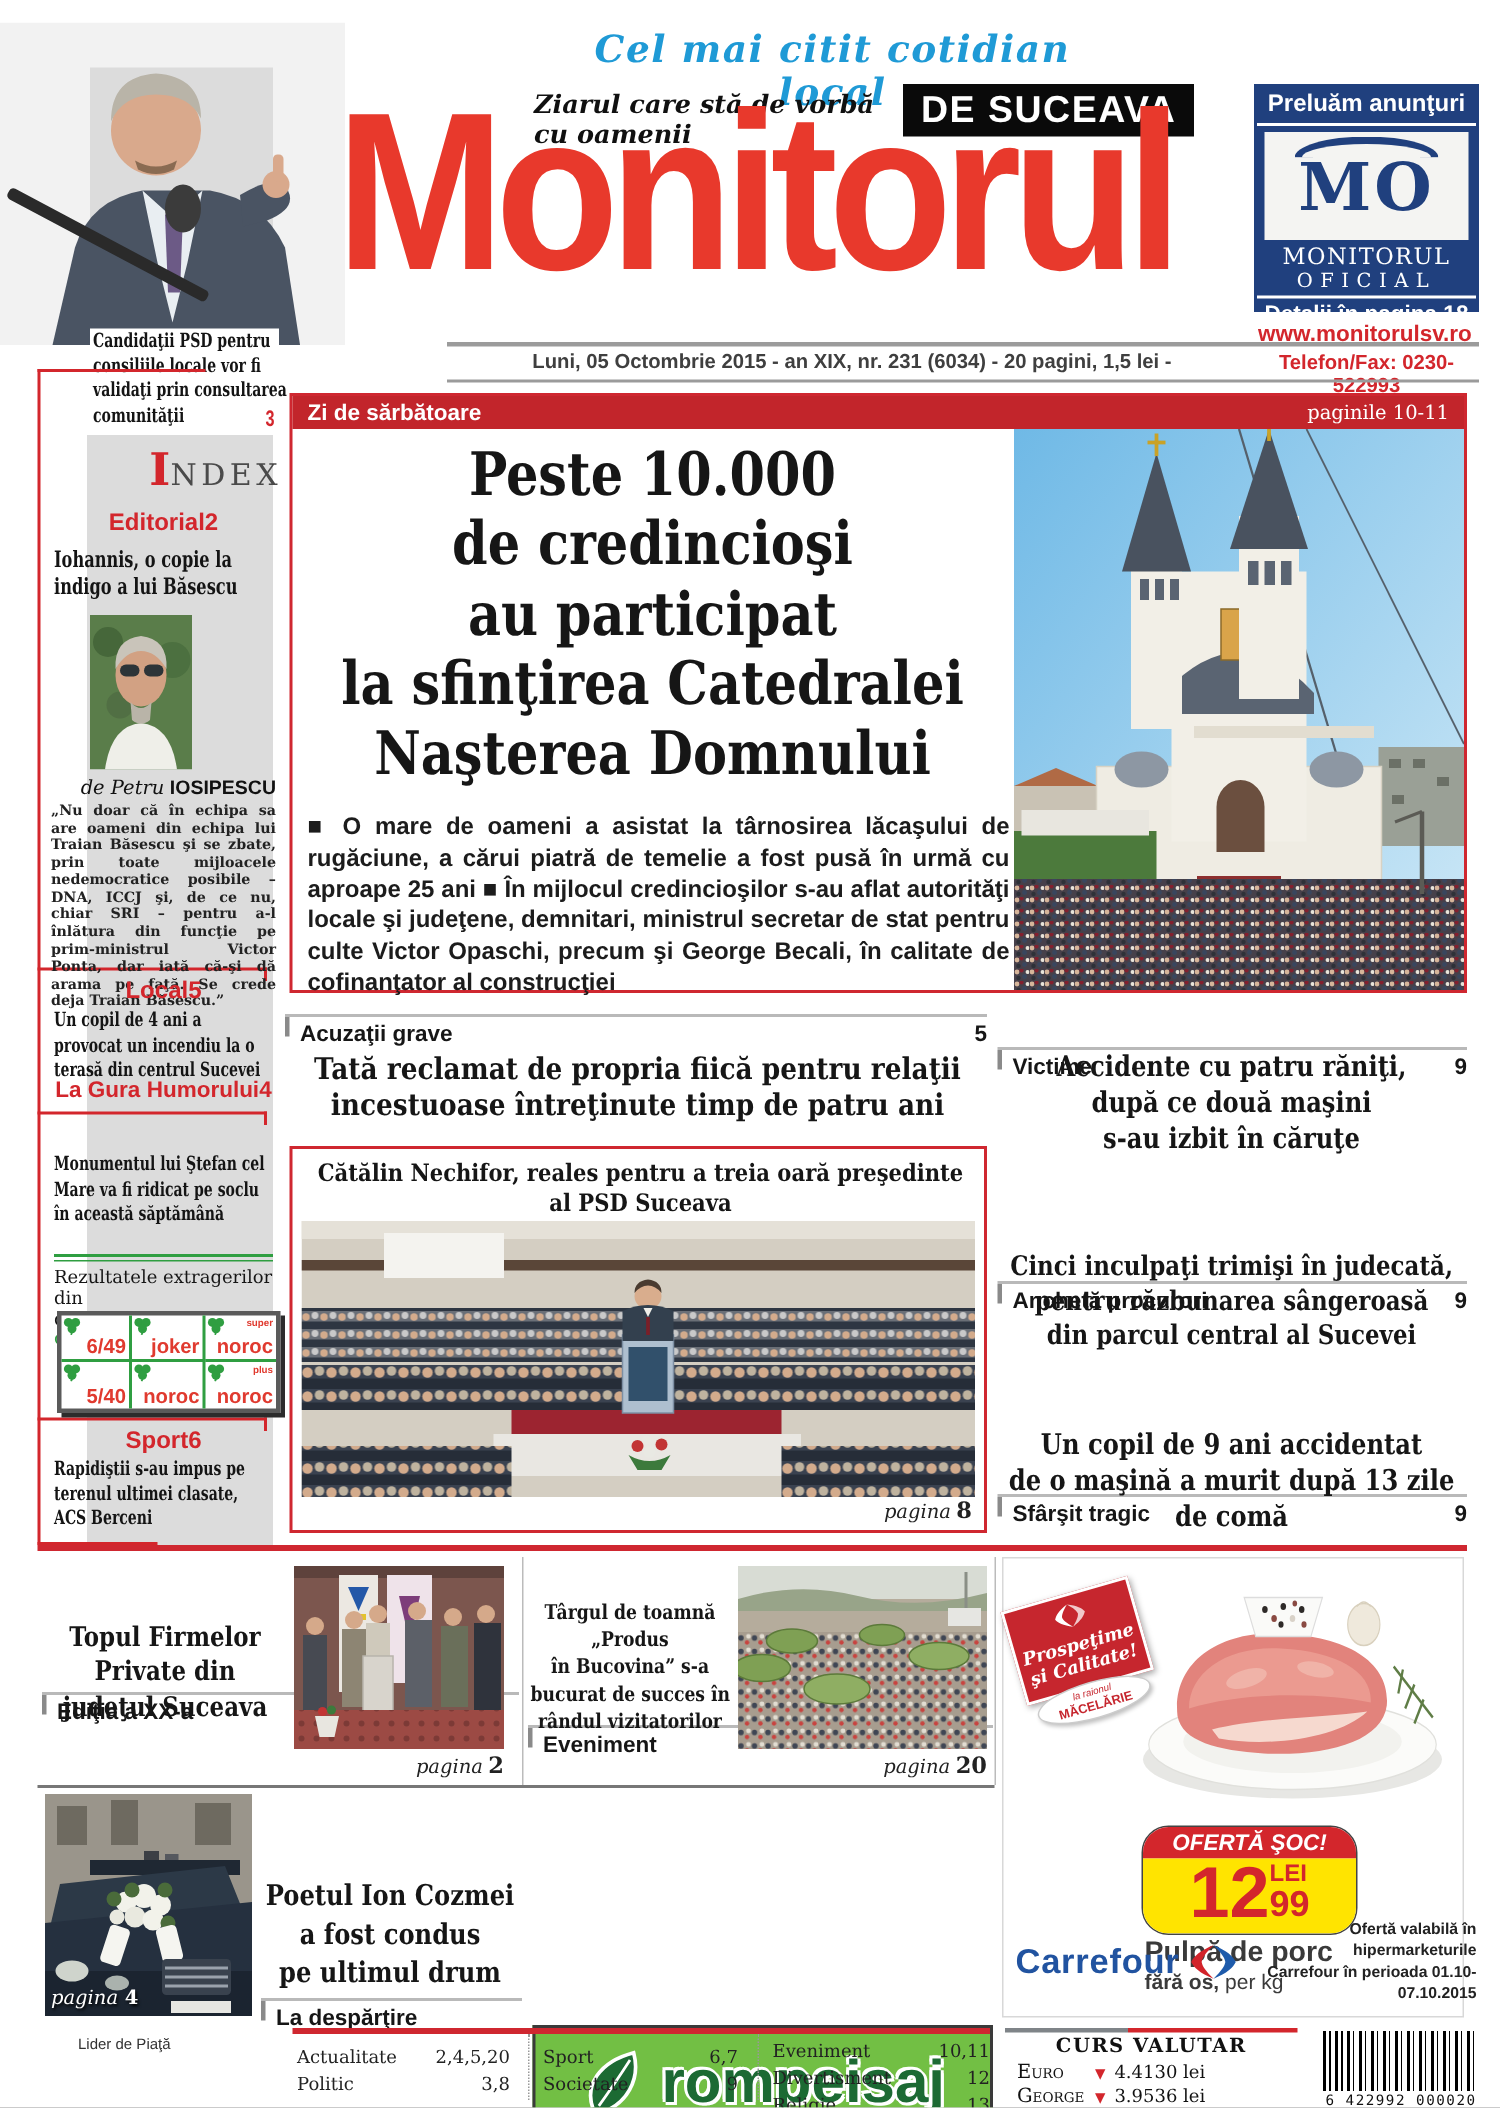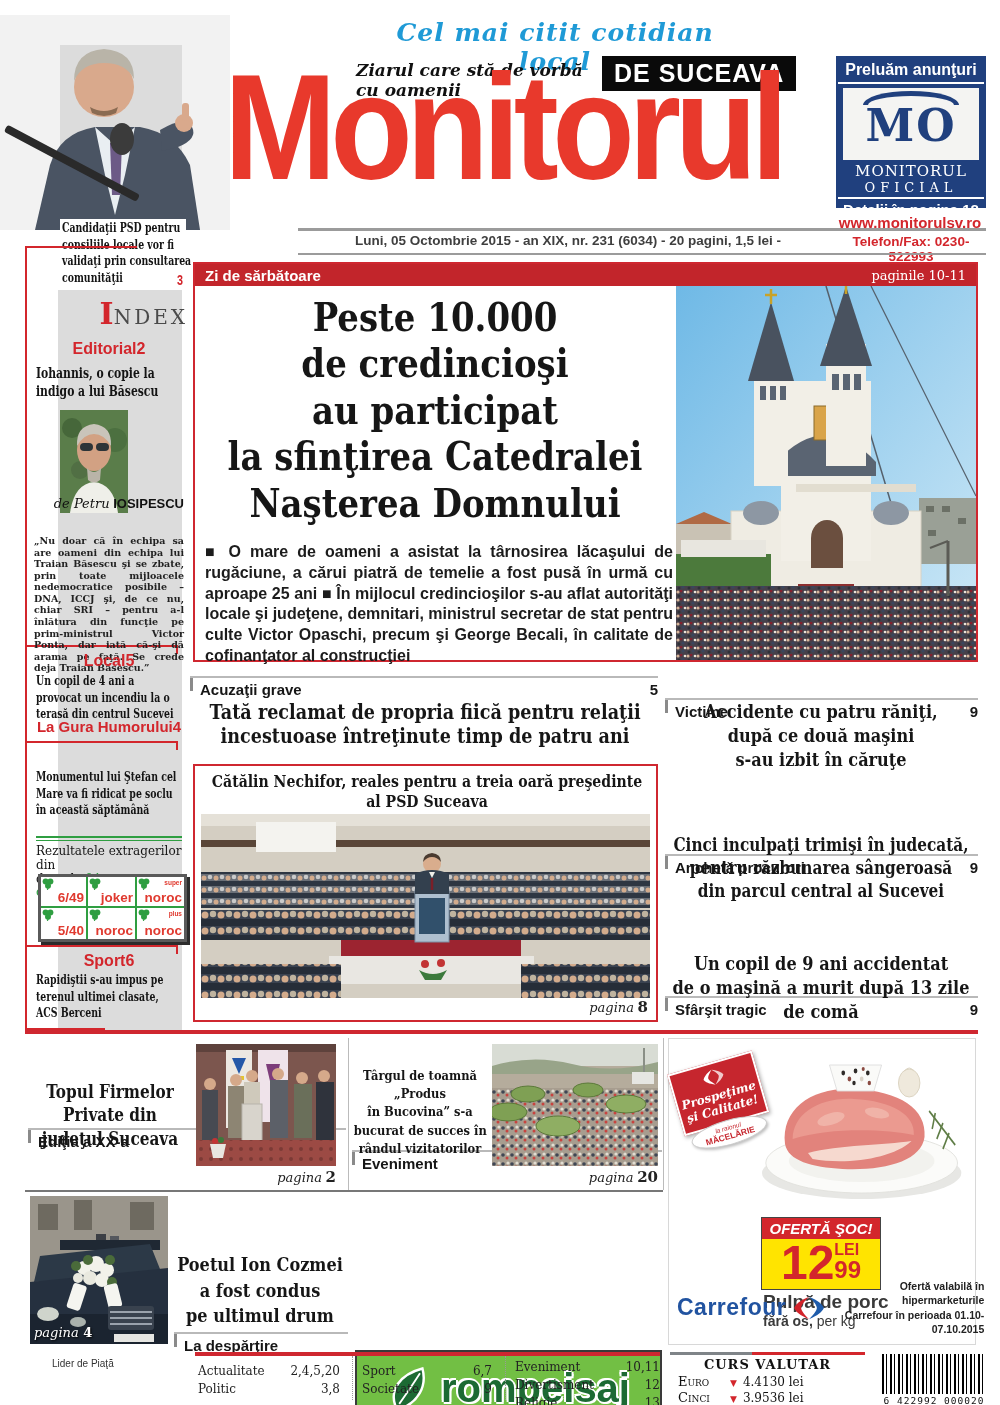--- a/index.html
+++ b/index.html
@@ -68,21 +68,21 @@
   
   .romp{border:2px solid #3a3a3a;background:#72bf44;position:relative;overflow:hidden}
   .romp-brand{color:#1c6a33;font-weight:bold;font-size:40px;letter-spacing:0;line-height:1;text-shadow:-2px 0 #fff,2px 0 #fff,0 -2px #fff,0 2px #fff,2px 2px #fff,-2px -2px #fff}
   .carr{background:#fff;border:1px solid #d8d8d8}
   .badge{position:absolute;left:8px;top:22px;width:88px;transform:rotate(-16deg)}
   .badge-sq{background:#c6262e;border:2px solid #fff;box-shadow:1px 2px 4px rgba(0,0,0,.35);color:#fff;text-align:center;padding:4px 2px 6px}
   .badge-sq .b1{font-family:"DejaVu Serif",serif;font-style:italic;font-weight:bold;font-size:12px;line-height:1.15}
   .badge-oval{background:#fff;border:1px solid #ccc;border-radius:50%;width:78px;margin:-4px auto 0;text-align:center;color:#c6262e;padding:3px 0;box-shadow:1px 2px 3px rgba(0,0,0,.25)}
   .badge-oval .s1{font-size:6.5px;font-style:italic}
   .badge-oval .s2{font-size:8.5px;font-weight:bold}
-  .price{position:absolute;left:92px;top:178px;width:120px;border:1px solid #444;border-radius:0;overflow:hidden;text-align:center}
+  .price{position:absolute;left:92px;top:178px;width:144px;border:1px solid #444;border-radius:18px;overflow:hidden;text-align:center}
   .price .off{background:#d3262c;color:#fff;font-weight:bold;font-style:italic;font-size:15px;padding:2px 0}
   .price .val{background:#ffe400;display:flex;justify-content:center;align-items:flex-start;padding:0 2px 2px}
   .price .pi{color:#d3262c;font-weight:bold;font-size:48px;line-height:1}
   .price .pc{display:flex;flex-direction:column;align-items:flex-start;margin-top:3px}
   .price .cur{color:#d3262c;font-weight:bold;font-size:16px;line-height:1}
   .price .pd{color:#d3262c;font-weight:bold;font-size:24px;line-height:1}
   .prod1{font-weight:bold;font-size:19px;color:#3a3a3a}
   .prod2{font-size:14px;color:#3a3a3a}
   .carr-brand{color:#2153a0;font-weight:bold;font-size:23px;letter-spacing:.5px}
   .validity{font-weight:bold;font-size:10.5px;color:#222;text-align:right;line-height:1.35}
@@ -188,21 +188,21 @@
         <circle cx="55" cy="30" r="12" fill="#4c7040"></circle>
         <circle cx="20" cy="60" r="9" fill="#516f44"></circle>
       <path d="M10,103 Q14,74 34,72 Q54,74 58,103 Z" fill="#efefe9"></path>
       <ellipse cx="34" cy="40" rx="17" ry="21" fill="#d2a183"></ellipse>
       <path d="M17,36 Q16,16 34,14 Q52,16 51,36 Q44,24 34,24 Q24,24 17,36 Z" fill="#c9c4ba"></path>
       <rect x="20" y="33" width="13" height="8" rx="4" fill="#2d3438"></rect>
       <rect x="36" y="33" width="13" height="8" rx="4" fill="#2d3438"></rect>
       <path d="M27,58 Q34,66 41,58 L40,70 Q34,75 28,70 Z" fill="#b9b4a8"></path>
     </svg>
   </div>
-  <div class="abs byline" style="left:36px;top:496px;width:148px">
+  <div class="abs byline" style="left:36px;top:517px;width:148px">
     <span class="pre">de Petru</span>
     <span class="nm">IOSIPESCU</span>
   </div>
   <div class="abs quote" style="left:34px;top:535px;width:150px">„Nu doar că în echipa sa are oameni din echipa lui Traian Băsescu şi se zbate, prin toate mijloacele nedemocratice posibile – DNA, ICCJ şi, de ce nu, chiar SRI – pentru a-l înlătura din funcţie pe prim-ministrul Victor Ponta, dar iată că-şi dă arama pe faţă. Se crede deja Traian Băsescu.”</div>
 
   <div class="abs side-label" style="left:36px;top:652px;width:146px">
     <span>Local</span>
       <span>5</span>
   </div>
   <div class="abs side-head sxl nw" style="left:36px;top:673px;width:210px">
@@ -731,21 +731,21 @@
         <span class="g"></span>
         <span class="r"></span>
       </div>
     <div class="curs-title">CURS VALUTAR</div>
     <div class="curs-row">
       <span class="nm">Euro</span>
       <span class="ar">▼</span>
       <span>4.4130 lei</span>
     </div>
     <div class="curs-row">
-      <span class="nm">Cinci</span>
+      <span class="nm">George</span>
       <span class="ar">▼</span>
       <span>3.9536 lei</span>
     </div>
 
   </div>
 
   <div class="abs" style="left:882px;top:1354px;width:104px">
     <div class="barcode-bars"></div>
     <div class="barcode-digits">6 422992 000020</div>
   </div>

